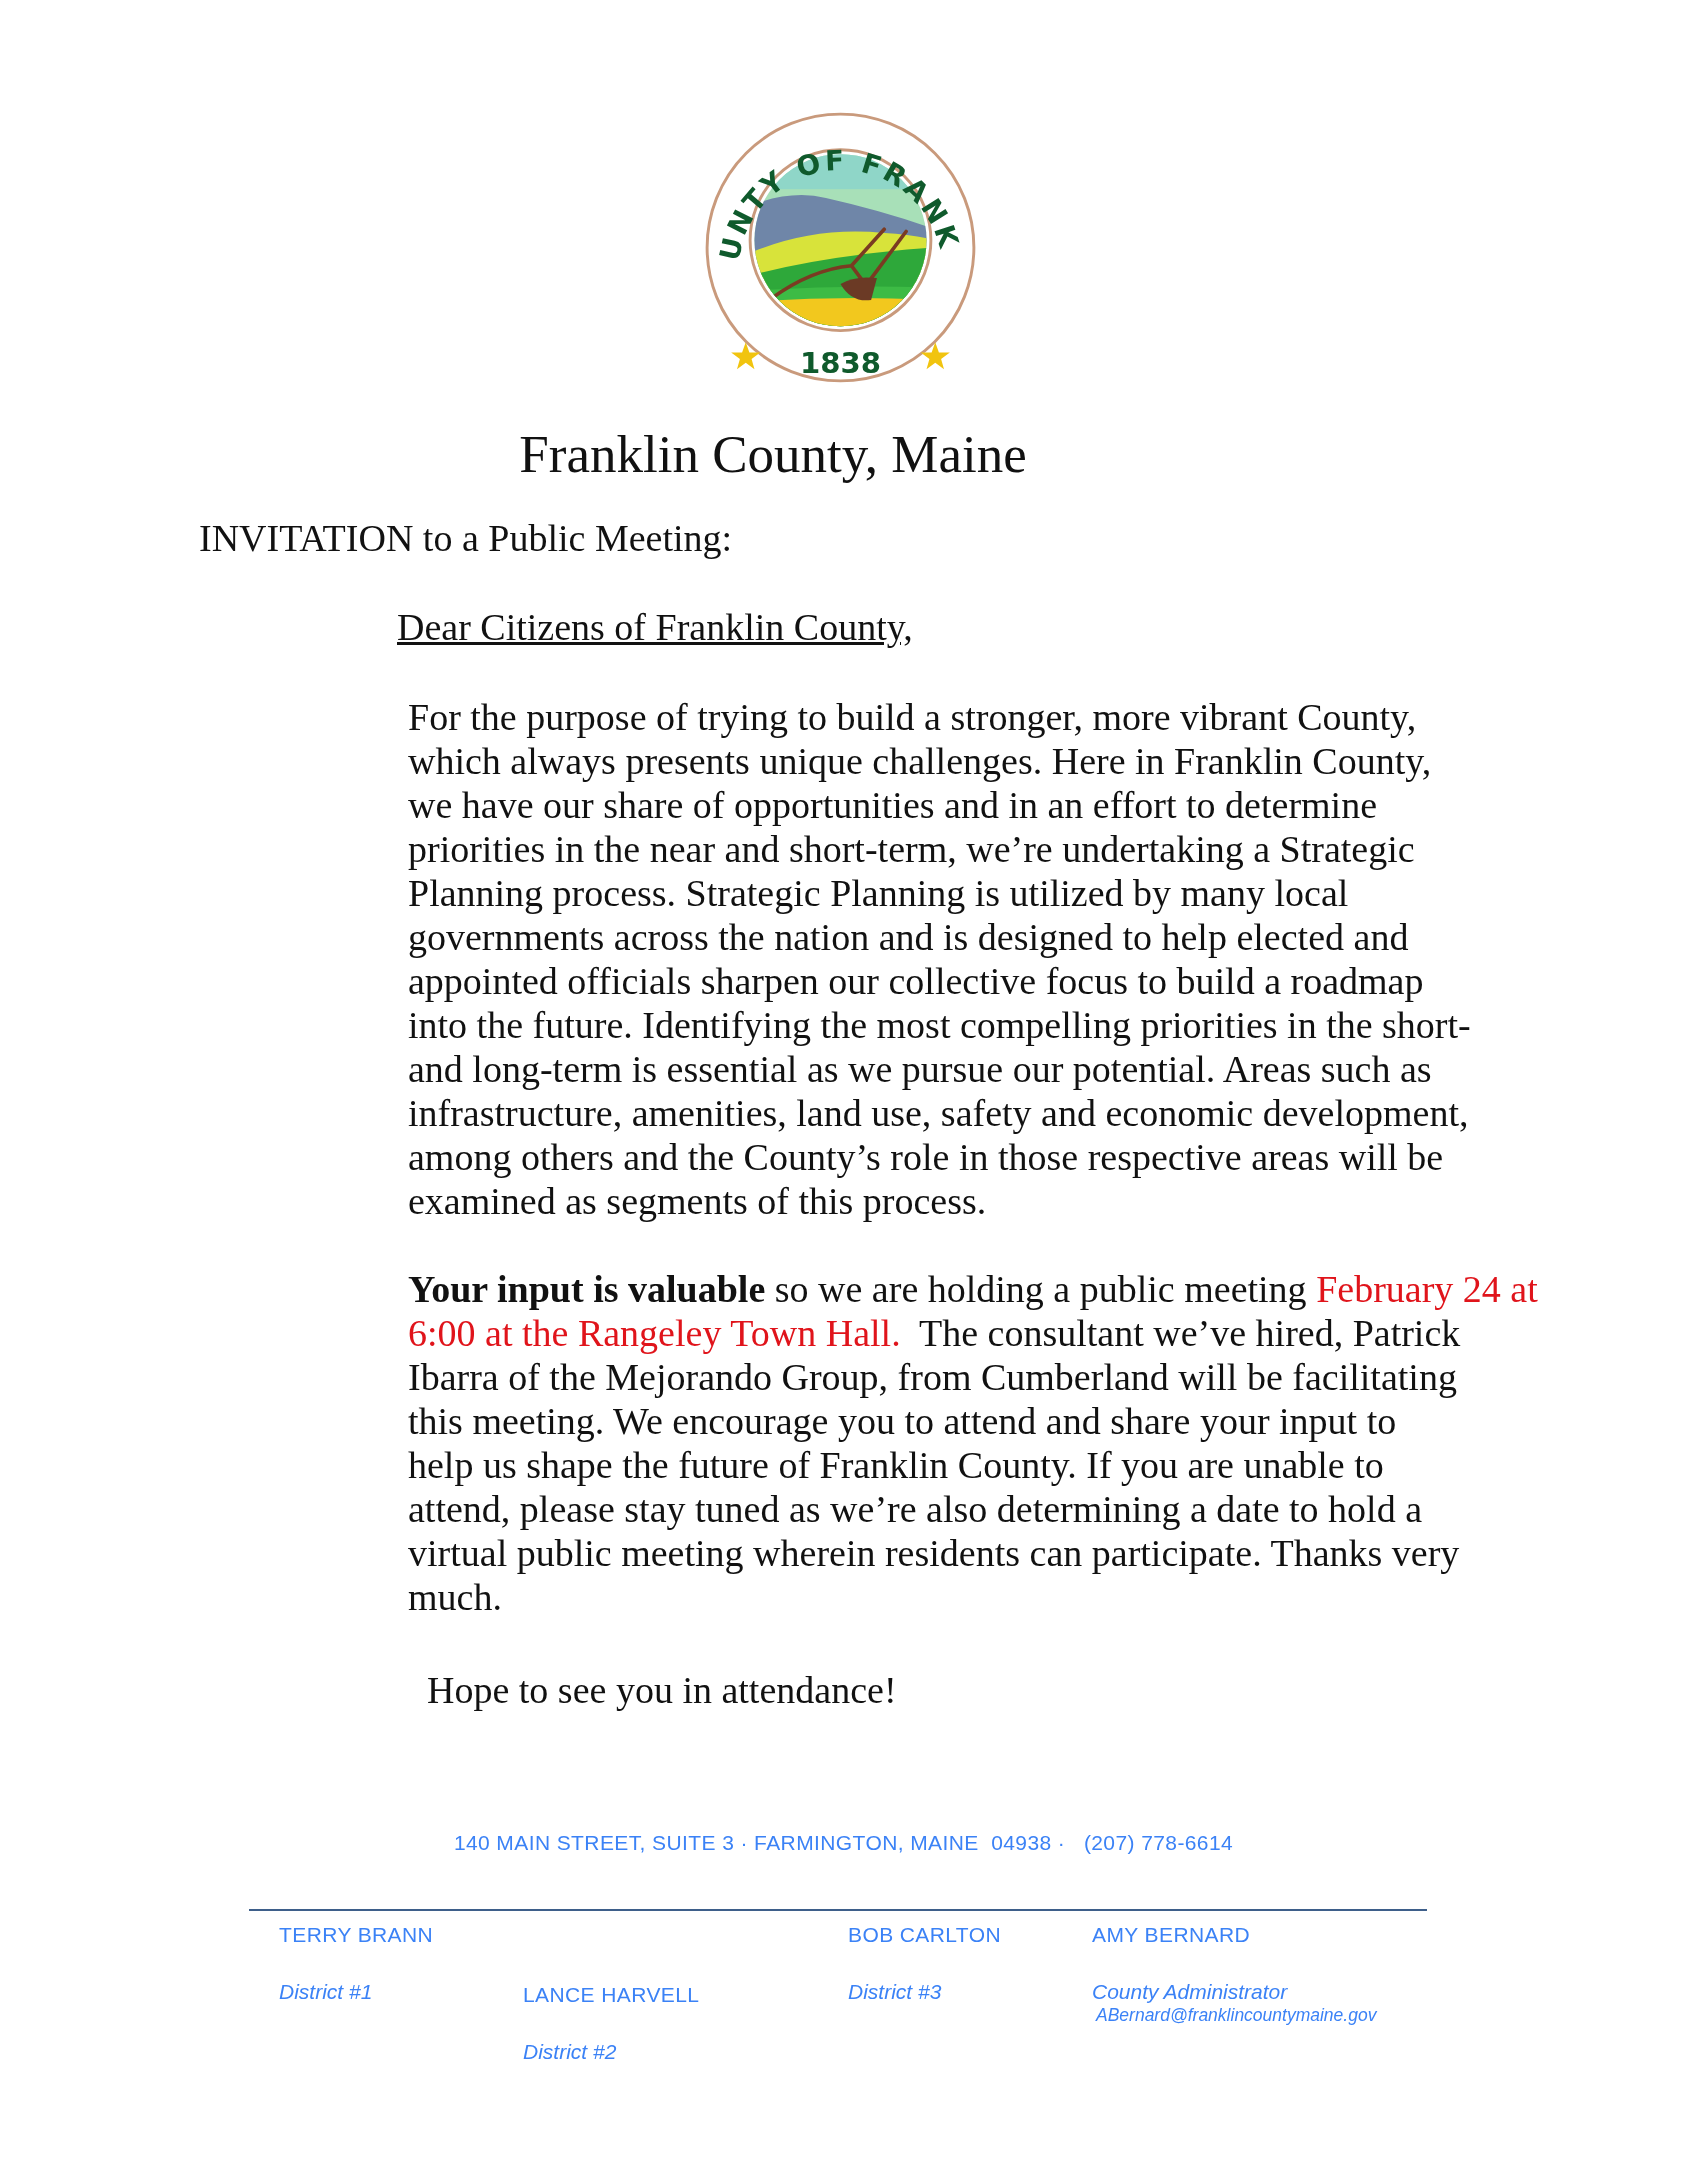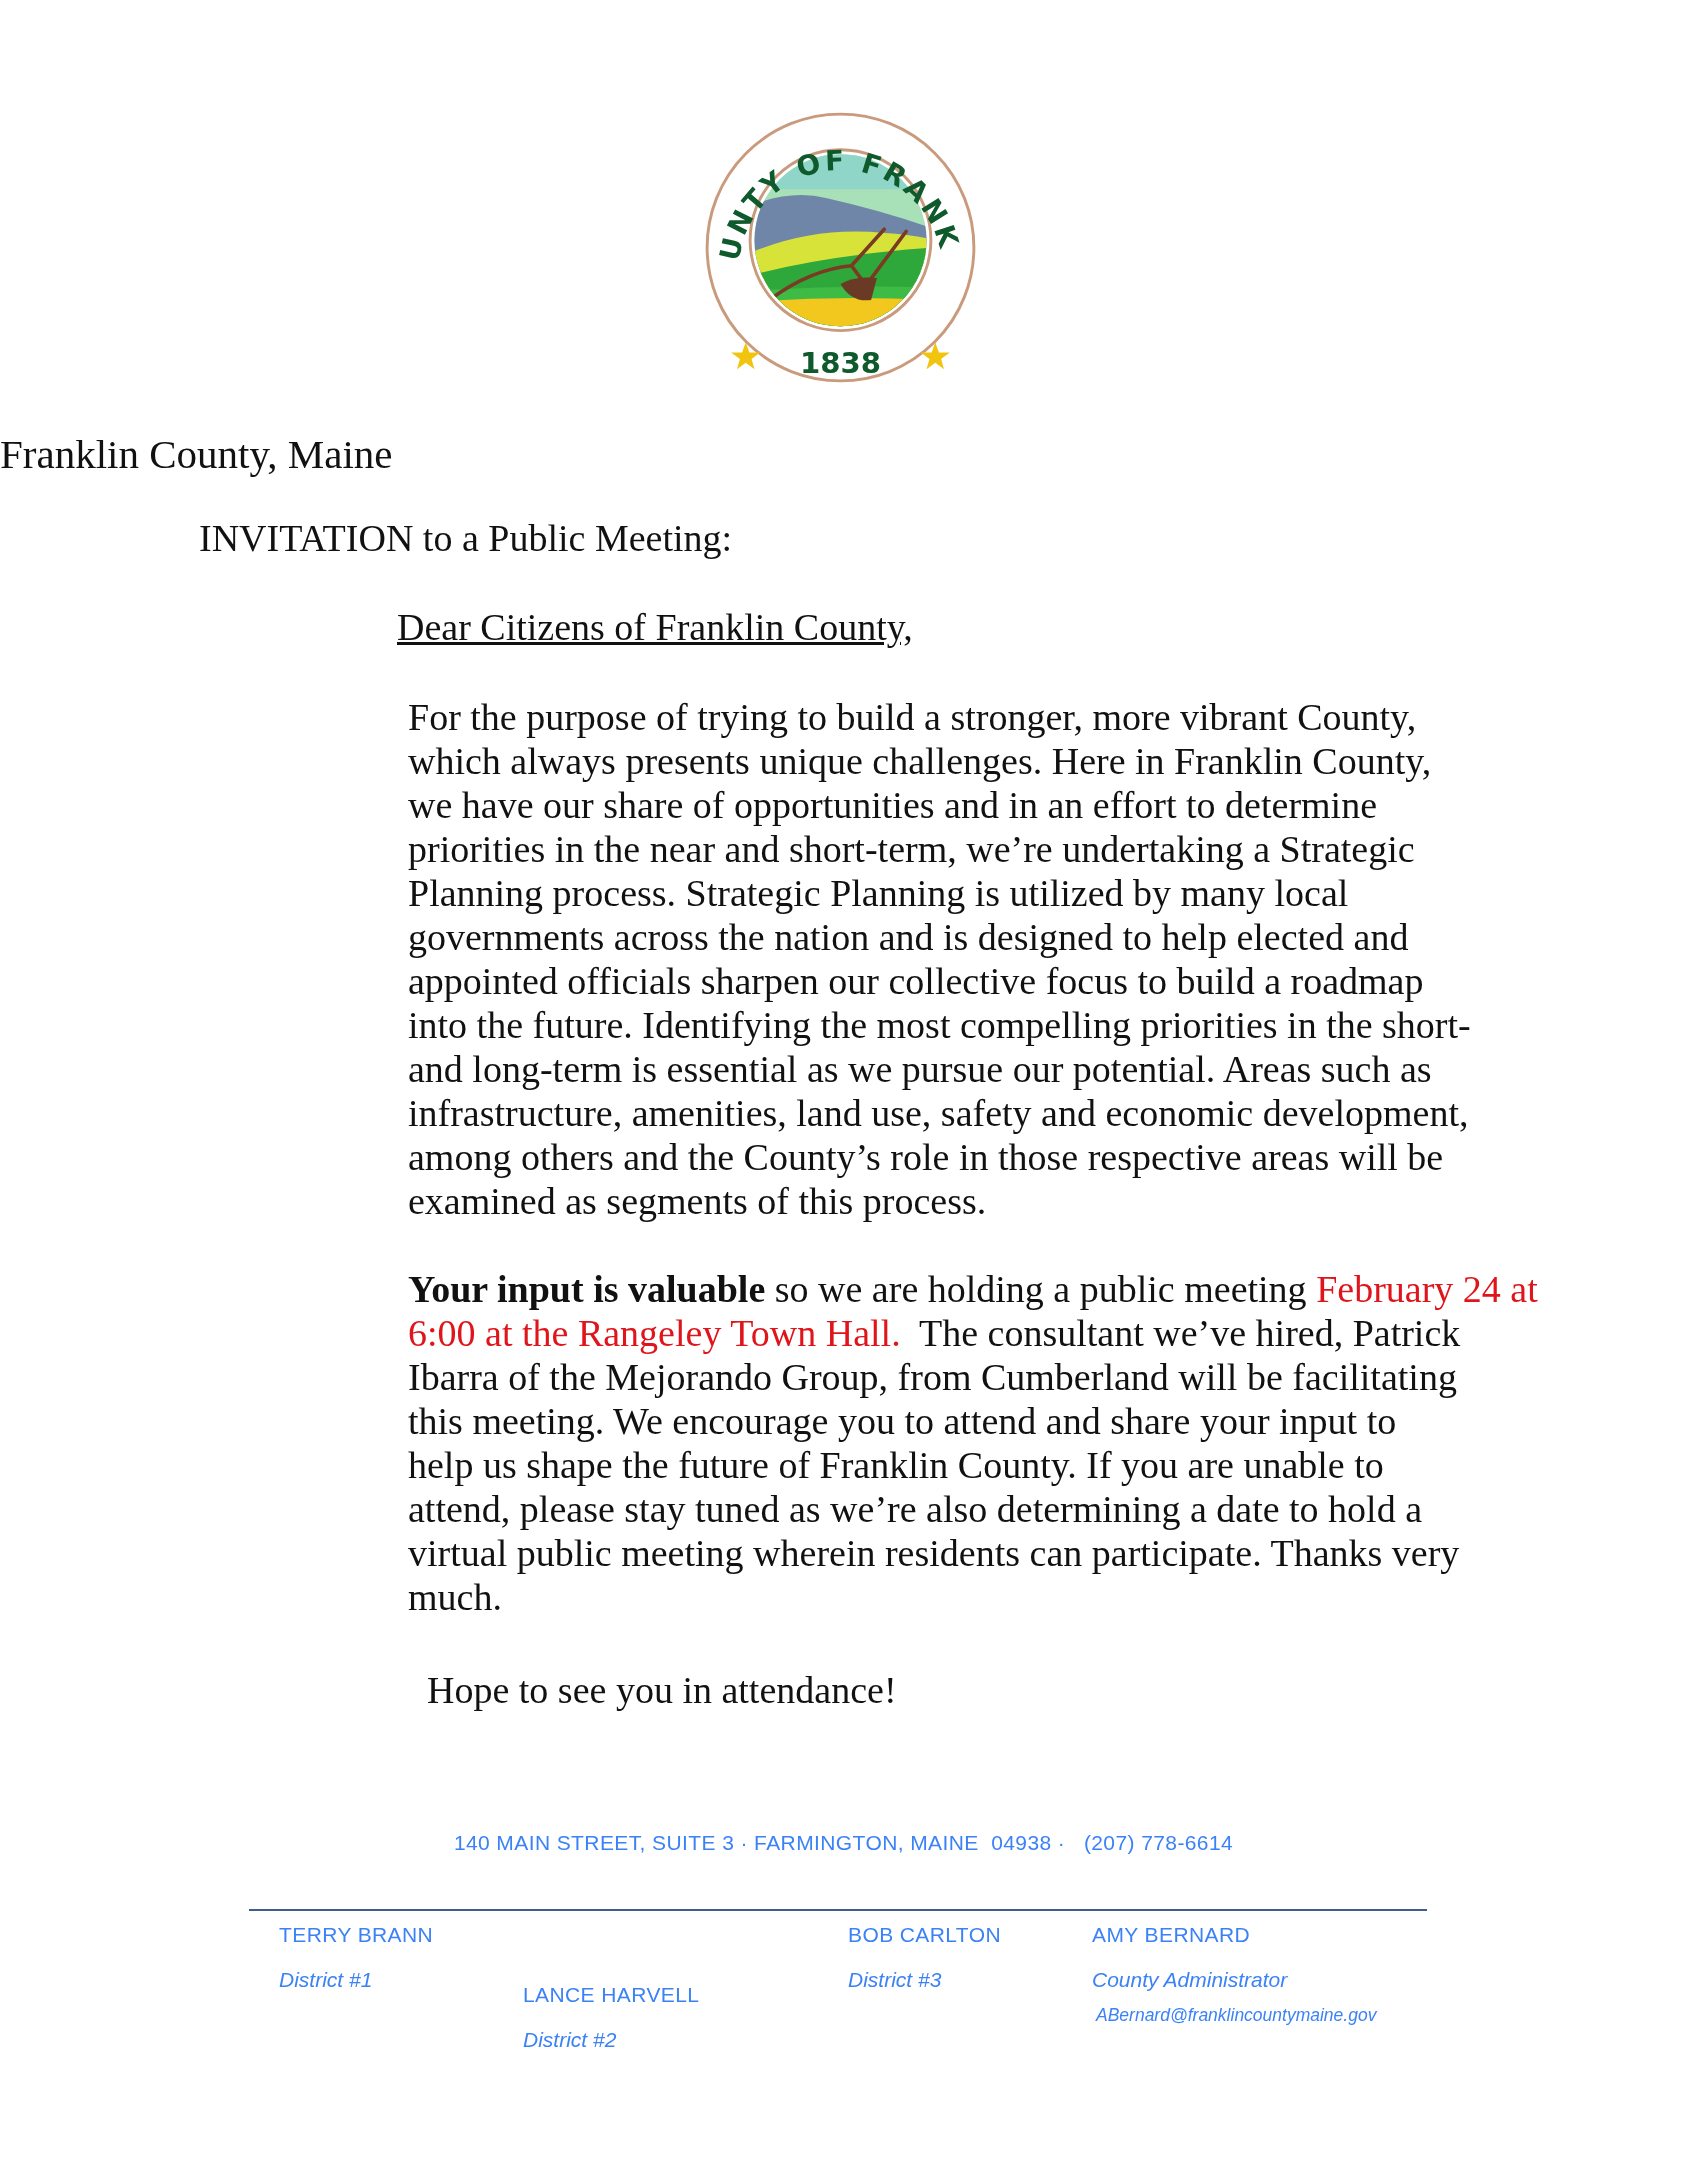--- a/index.html
+++ b/index.html
@@ -3,39 +3,39 @@
 <meta charset="utf-8">
 <style>
   html, body { margin: 0; padding: 0; background: #ffffff; }
   body { width: 1687px; height: 2183px; position: relative; overflow: hidden; }
   .page { position: absolute; left: 0; top: 0; width: 1687px; height: 2183px; background: #fff; }
   .serif { font-family: "Liberation Serif", "DejaVu Serif", serif; color: #111; }
   .sans { font-family: "Liberation Sans", "DejaVu Sans", sans-serif; }
 
   #logo { position: absolute; left: 702px; top: 109px; width: 277px; height: 277px; }
 
-  #title { position: absolute; left: 0; width: 1546px; top: 429px; font-size: 41px; line-height: 51px; }
+  #title { position: absolute; left: 0; width: 1546px; top: 429px; text-align: center; font-size: 53px; line-height: 51px; }
   #heading { position: absolute; left: 199px; top: 515px; font-size: 38px; line-height: 47px; }
   #greeting { position: absolute; left: 397px; top: 604px; font-size: 38px; line-height: 47px; text-decoration: underline; }
 
   .para { position: absolute; left: 397px; width: 1092px; font-size: 38px; margin-left: 11px; }
   .para .line { display: block; height: 44px; line-height: 44px; white-space: nowrap; }
   #para1 { top: 695px; }
   #para2 { top: 1267px; }
   #closing { position: absolute; left: 397px; top: 1667px; font-size: 38px; line-height: 47px; margin-left: 30px; }
 
   .red { color: #e0141b; }
   .bold { font-weight: bold; }
 
   .footer { color: #3b82f6; }
   #address { position: absolute; left: 0; width: 1687px; top: 1831px; text-align: center; font-size: 21px; letter-spacing: 0.4px; }
   #rule { position: absolute; left: 249px; top: 1909px; width: 1178px; height: 0; border-top: 2.2px solid #3e5f8a; }
   .person { position: absolute; font-size: 21px; }
   .person .name { display: block; height: 29px; line-height: 29px; letter-spacing: 0.4px; }
-  .person .role { display: block; height: 29px; line-height: 29px; font-style: italic; margin-top: 16px; }
+  .person .role { display: block; height: 29px; line-height: 29px; font-style: italic; margin-top: 28px; }
   #p0 { left: 279px; top: 1920px; }
   #p1 { left: 523px; top: 1980px; }
   #p2 { left: 848px; top: 1920px; }
   #p3 { left: 1092px; top: 1920px; }
   #email { position: absolute; left: 1096px; top: 2005px; font-size: 17.5px; font-style: italic; }
 </style>
 </head>
 <body>
 
 <div class="page">

